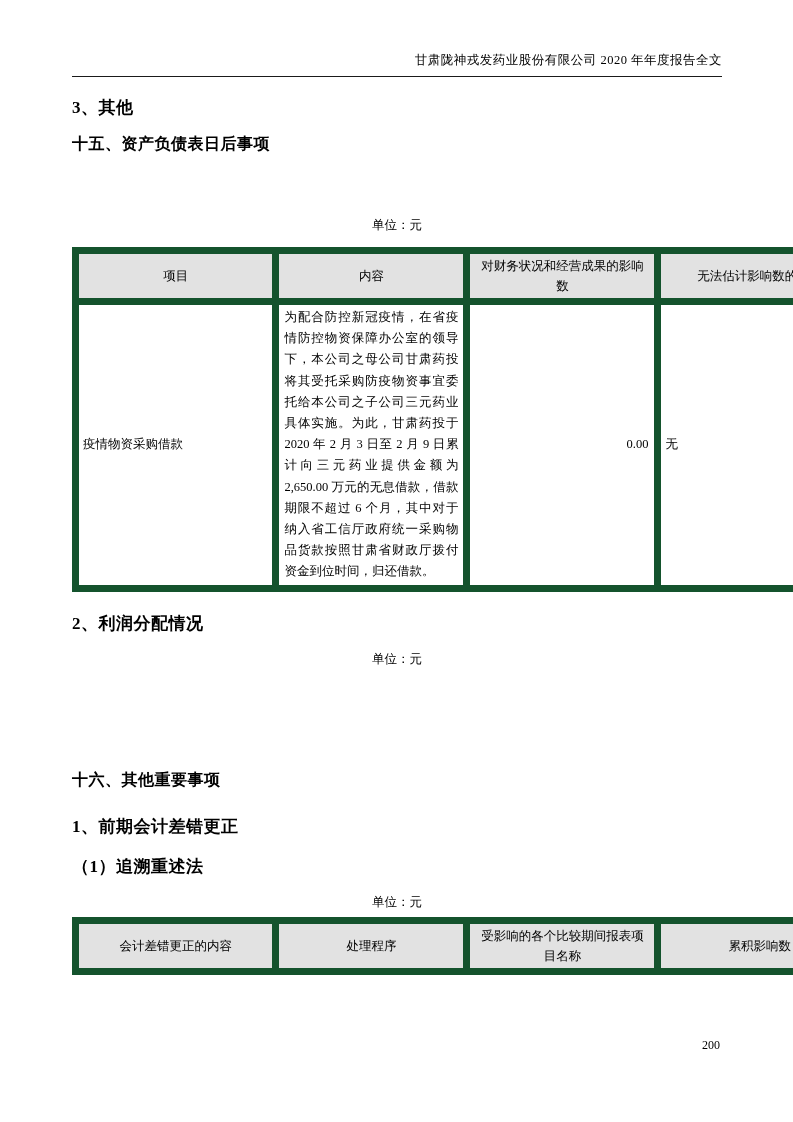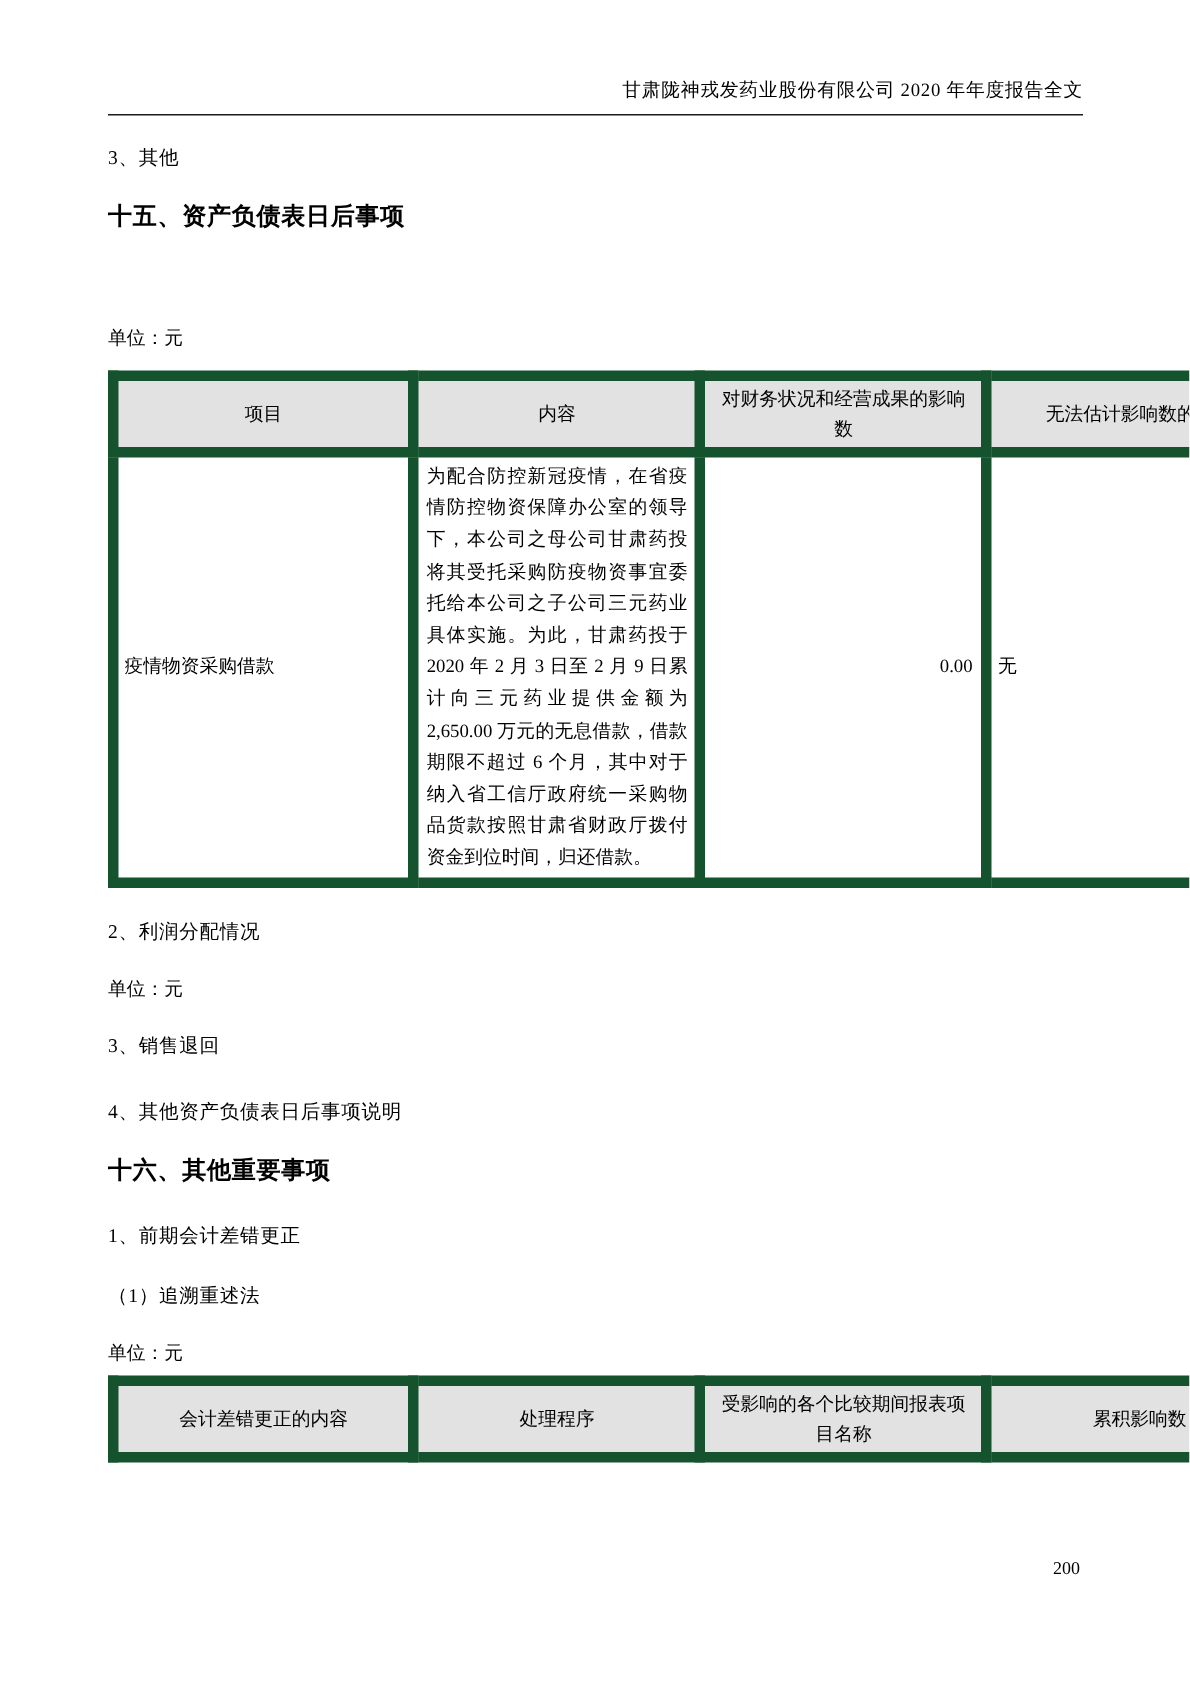--- a/index.html
+++ b/index.html
@@ -23,31 +23,31 @@
     line-height: 17px;
     letter-spacing: 0.5px;
   }
   .header-rule {
     top: 76px;
     border-top: 1.6px solid #1a1a1a;
     height: 0;
   }
 
   .h-num {
-    font-size: 13px;
-    font-weight: normal;
+    font-size: 17px;
+    font-weight: bold;
     letter-spacing: 0.5px;
   }
   .h-big {
     font-size: 16px;
     font-weight: bold;
     letter-spacing: 0.5px;
   }
   .unit-label {
-    text-align: left;
+    text-align: center;
     font-size: 12.5px;
   }
 
   .pos-s3      { top: 96px; }
   .pos-s15     { top: 134px; }
   .pos-s15-1   { top: 178px; }
   .pos-unit1   { top: 217px; }
   .pos-table1  { top: 247px; }
   .pos-s15-2   { top: 612px; }
   .pos-unit2   { top: 651px; }
@@ -130,23 +130,21 @@
         <td class="c-impact">0.00</td>
         <td class="c-reason">无</td>
       </tr>
     </tbody>
   </table>
 
   <div class="abs h-num pos-s15-2">2、利润分配情况</div>
 
   <div class="abs unit-label pos-unit2">单位：元</div>
 
-  <div class="abs h-num pos-s15-3">3、销售退回</div>
 
-  <div class="abs h-num pos-s15-4">4、其他资产负债表日后事项说明</div>
 
   <div class="abs h-big pos-s16">十六、其他重要事项</div>
 
   <div class="abs h-num pos-s16-1">1、前期会计差错更正</div>
 
   <div class="abs h-num pos-s16-1-1">（1）追溯重述法</div>
 
   <div class="abs unit-label pos-unit3">单位：元</div>
 
   <table class="tbl abs pos-table2">

